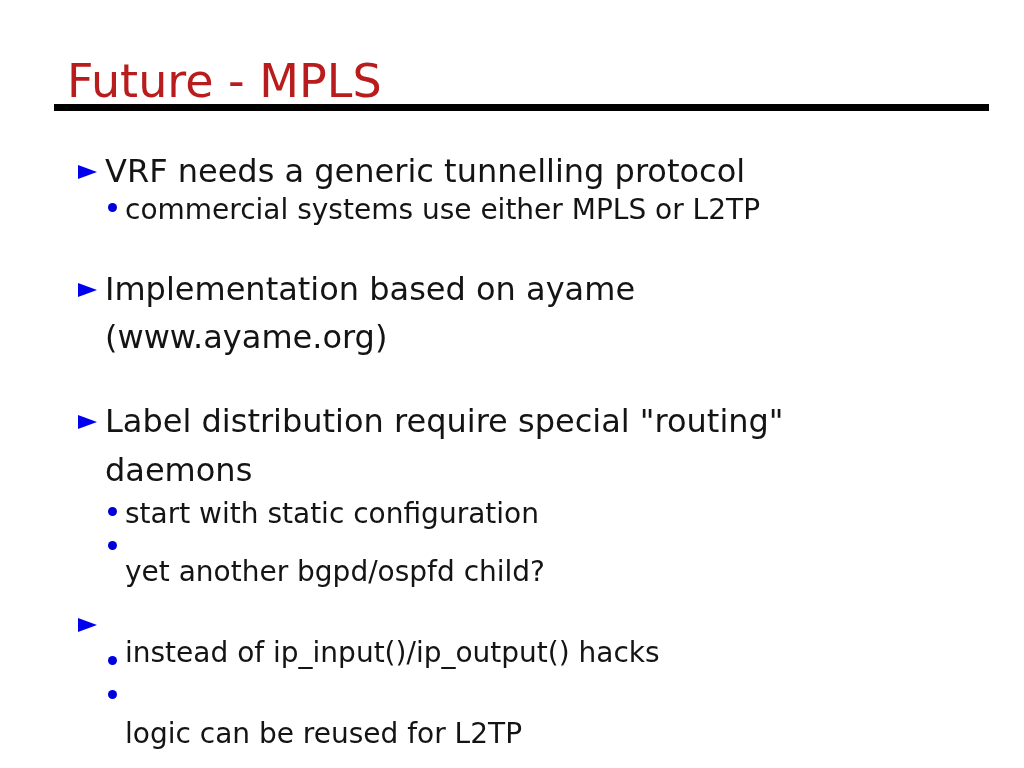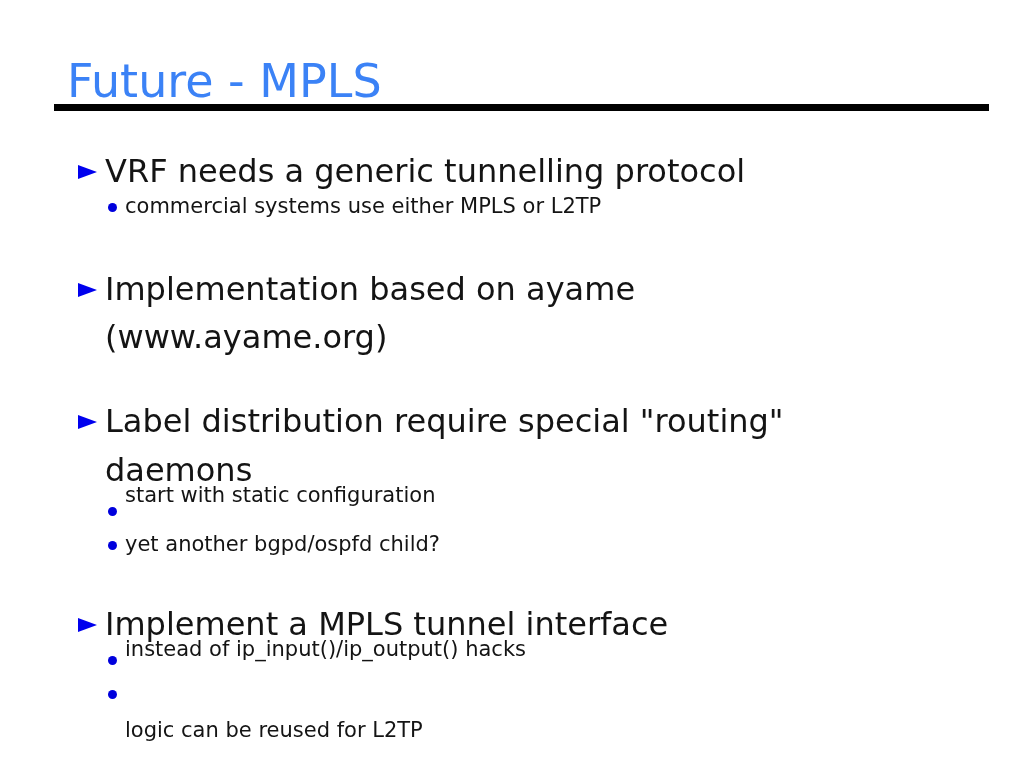--- a/index.html
+++ b/index.html
@@ -15,46 +15,46 @@
     overflow: hidden;
     font-family: "DejaVu Sans", "Liberation Sans", sans-serif;
     color: #141414;
   }
   .abs { position: absolute; white-space: nowrap; line-height: 1; }
 
   .title {
     left: 67px;
     top: 58px;
     font-size: 46px;
-    color: #3b82f6;
+    color: #b91c1c;
   }
   .title-underline {
     position: absolute;
     left: 54px;
     top: 104px;
     width: 935px;
     height: 7px;
     background: #000000;
   }
 
   .main-line { font-size: 32px; left: 105px; }
-  .sub-line  { font-size: 21px; left: 125px; }
+  .sub-line  { font-size: 28px; left: 125px; }
 
   
   .m1  { top: 155px; }
   .m2a { top: 273px; }
   .m2b { top: 321px; }
   .m3a { top: 405px; }
   .m3b { top: 454px; }
   .m4  { top: 608px; }
 
   
   .s1  { top: 196px; }
-  .s3a { top: 485px; text-align: right; }
-  .s3b { top: 534px; }
+  .s3a { top: 500px; text-align: right; }
+  .s3b { top: 558px; }
   .s4a { top: 639px; }
   .s4b { top: 683px; margin-top: 37px; }
 
   .tri {
     position: absolute;
     left: 78px;
     width: 0;
     height: 0;
     border-top: 7px solid transparent;
     border-bottom: 7px solid transparent;
@@ -98,19 +98,18 @@
 
   <div class="tri tri3"></div>
   <div class="abs main-line m3a">Label distribution require special "routing"</div>
   <div class="abs main-line m3b">daemons</div>
   <div class="dot dot3a"></div>
   <div class="abs sub-line s3a">start with static configuration</div>
   <div class="dot dot3b"></div>
   <div class="abs sub-line s3b">yet another bgpd/ospfd child?</div>
 
   <div class="tri tri4"></div>
-  <div class="abs main-line m4">Implement a MPLS tunnel interface</div>
   <div class="dot dot4a"></div>
   <div class="abs sub-line s4a">instead of ip_input()/ip_output() hacks</div>
   <div class="dot dot4b"></div>
   <div class="abs sub-line s4b">logic can be reused for L2TP</div>
 
 </div>
 
 </body></html>

